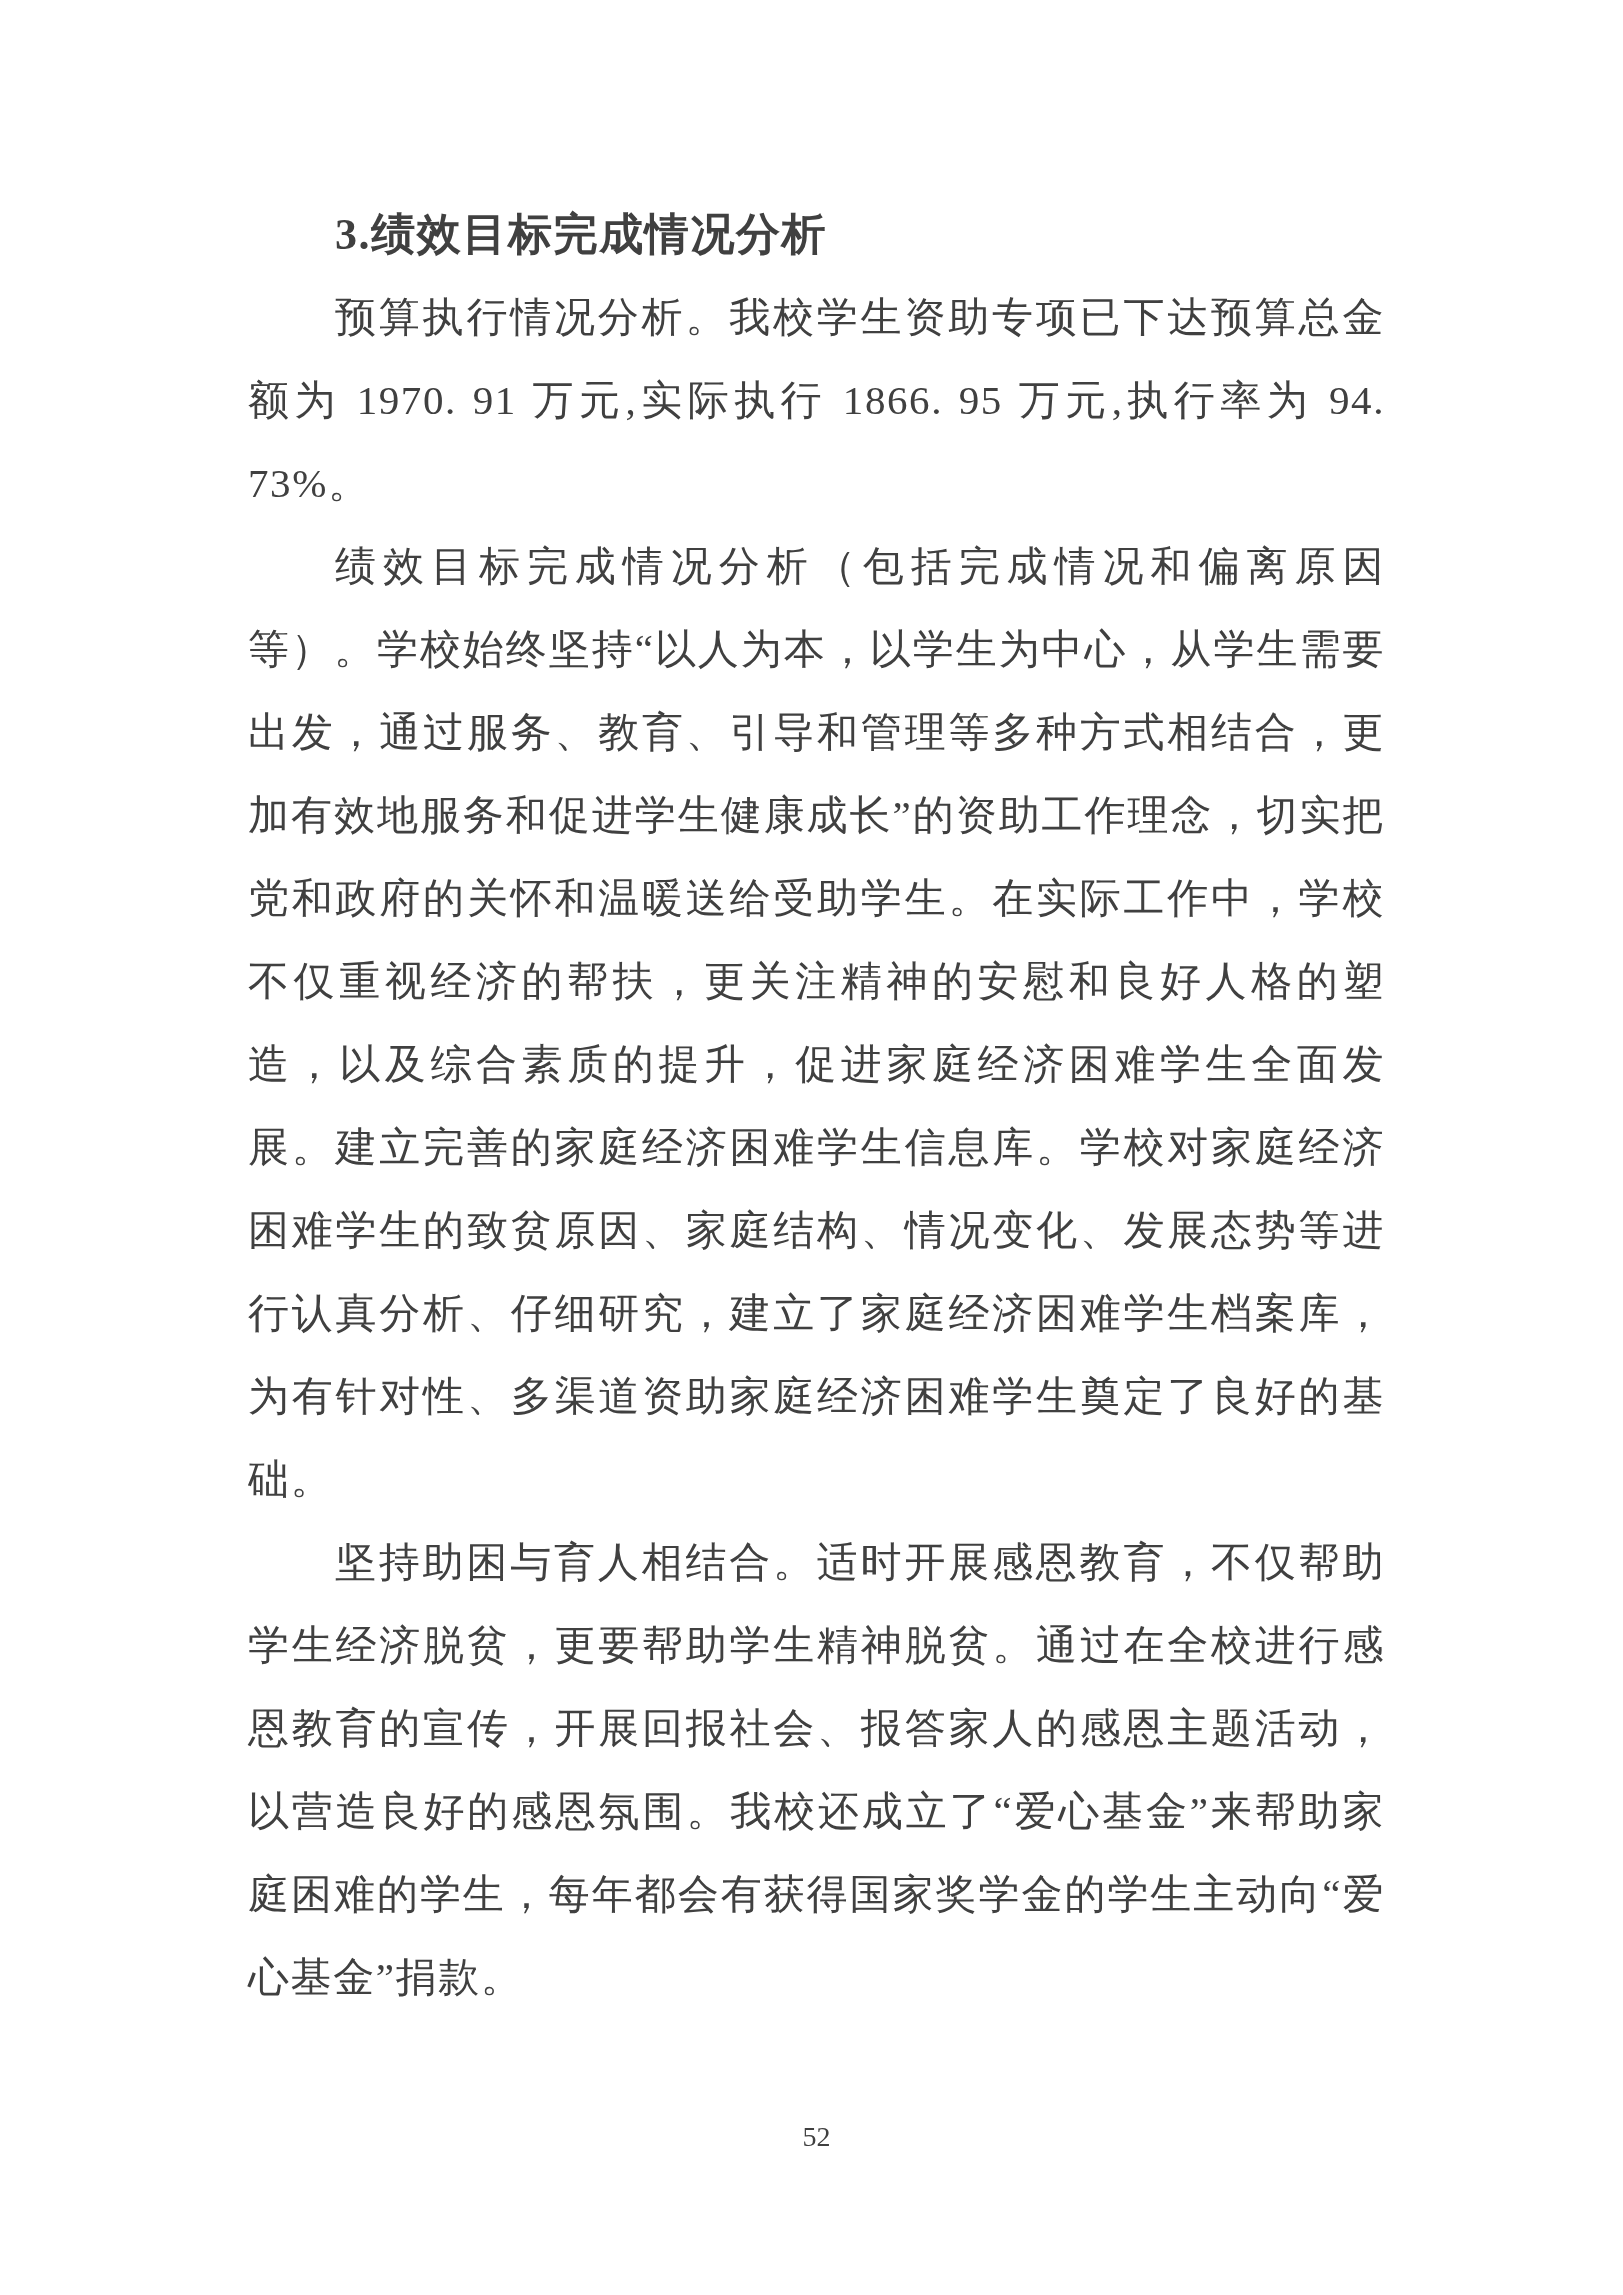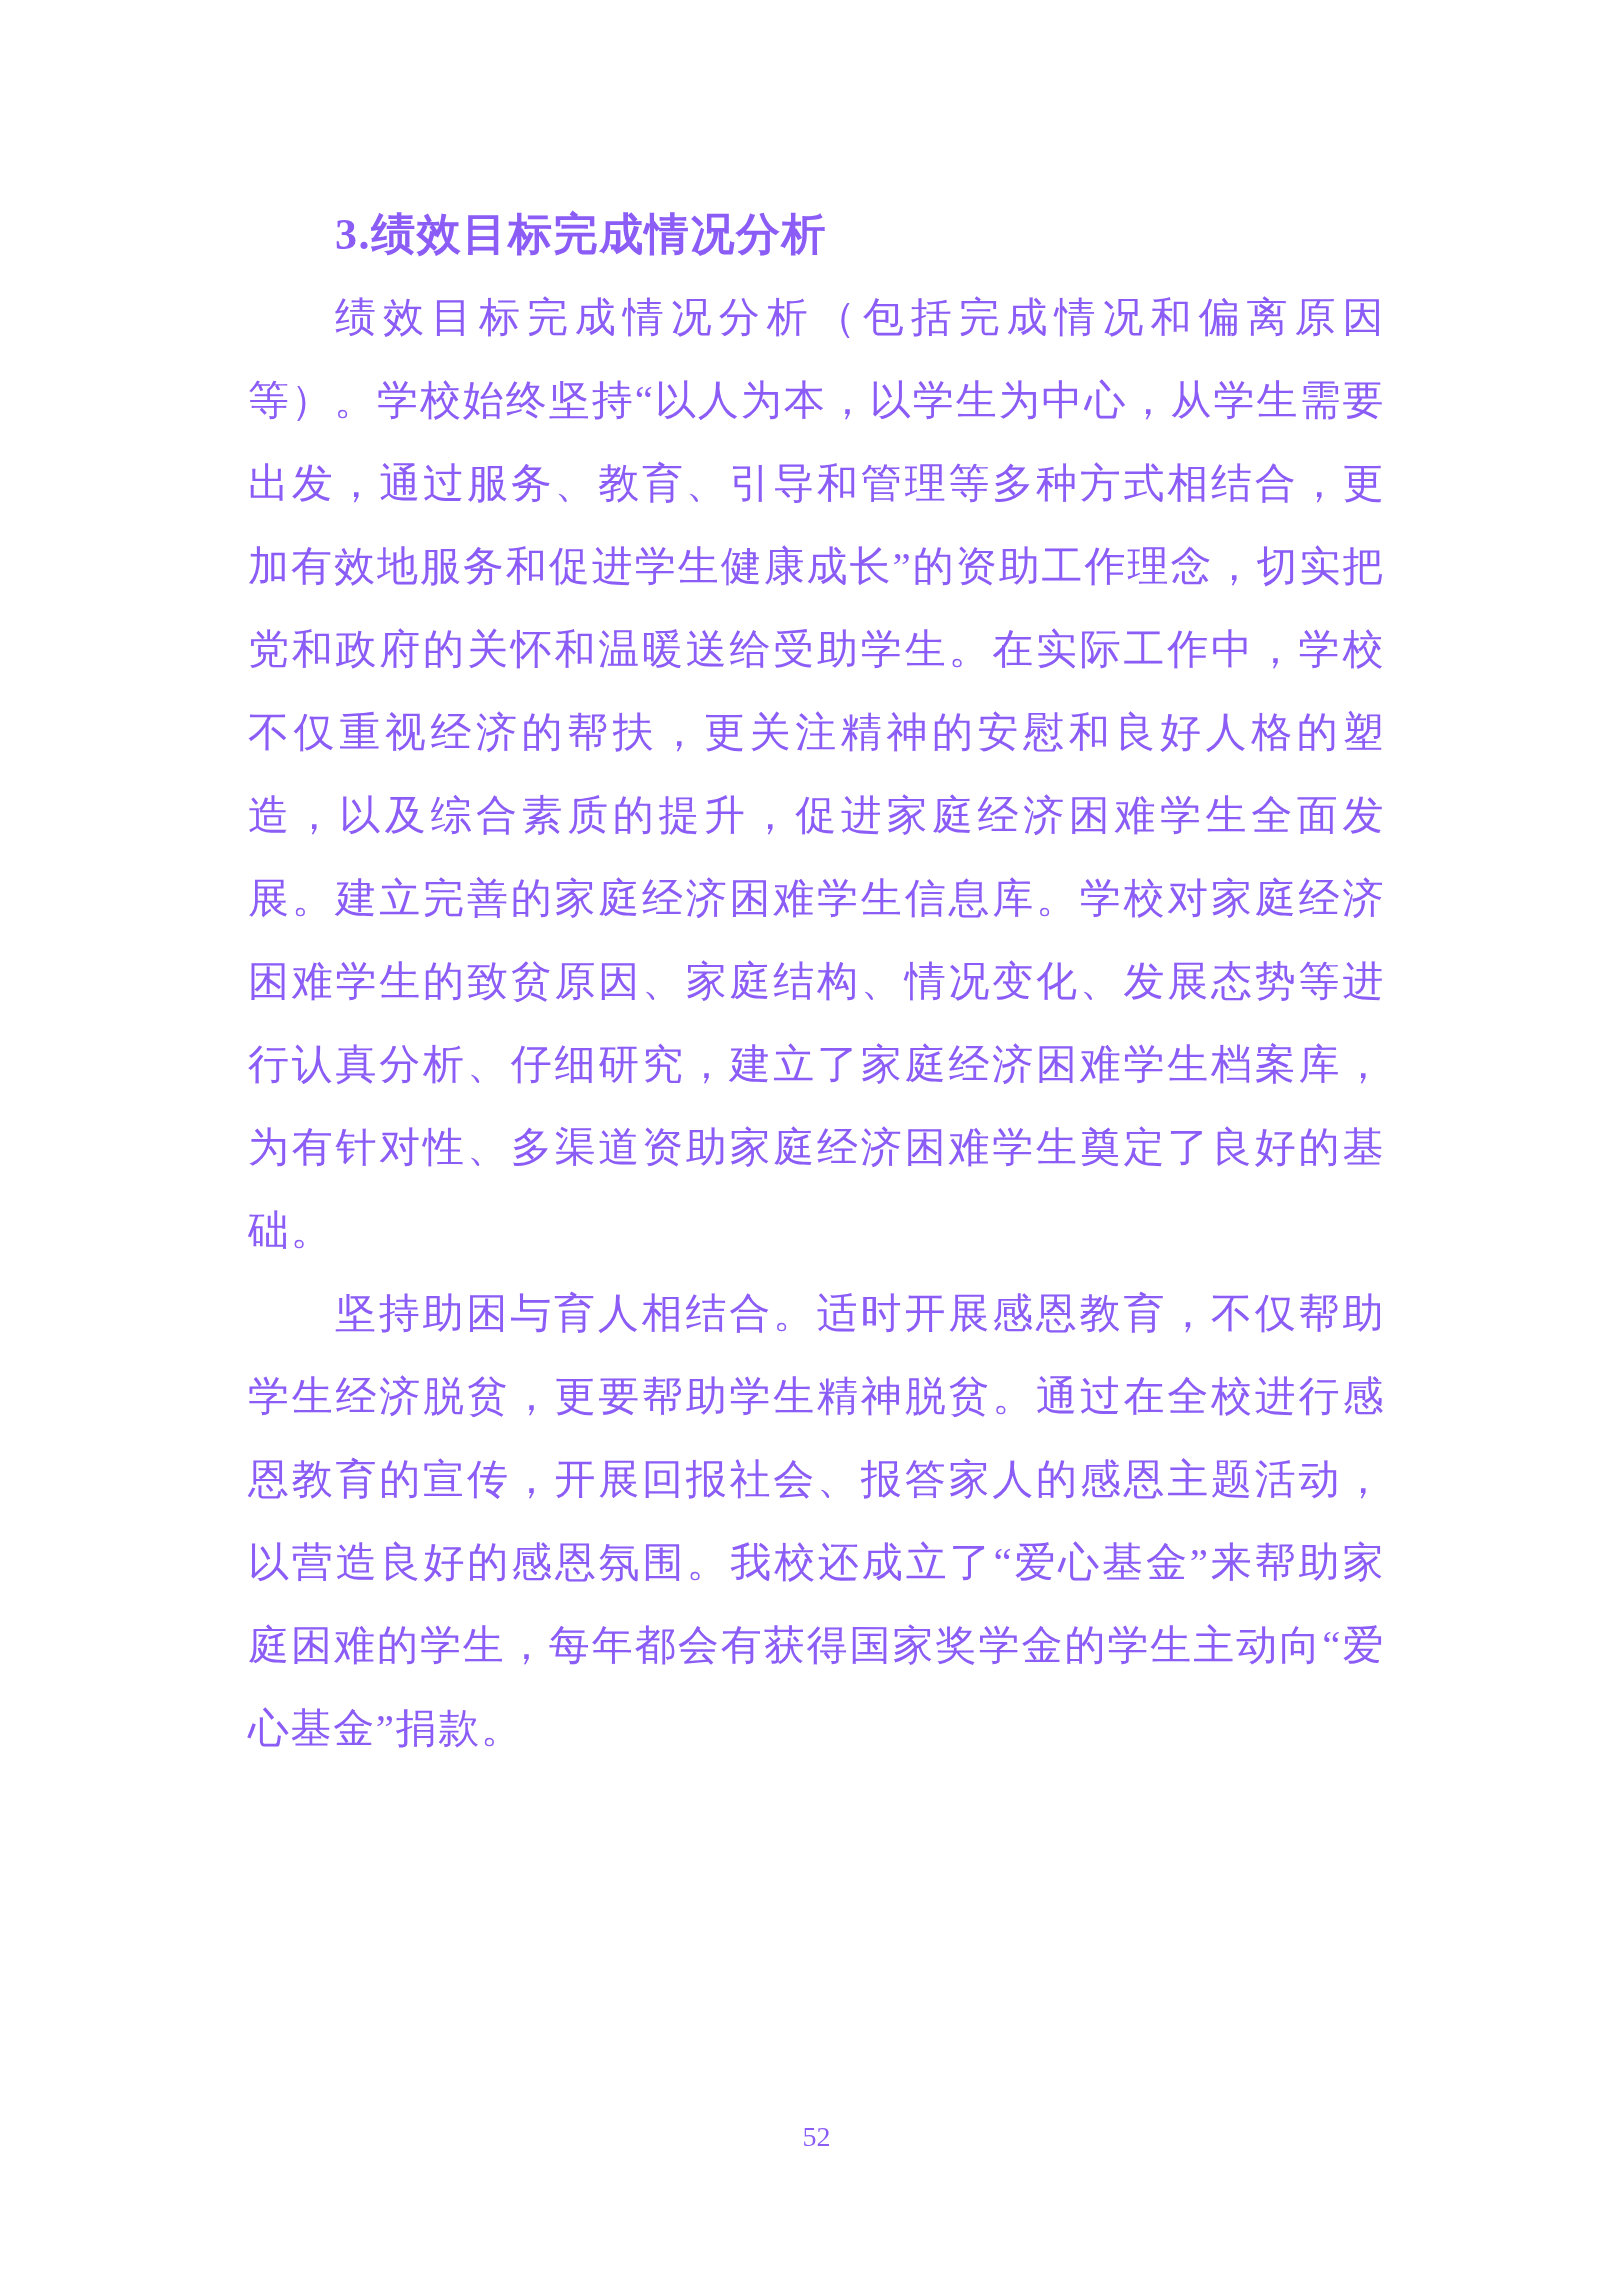--- a/index.html
+++ b/index.html
@@ -5,21 +5,21 @@
   html, body {
     margin: 0;
     padding: 0;
     background: #ffffff;
   }
   .page {
     position: relative;
     width: 1623px;
     height: 2178px;
     background: #ffffff;
-    color: #8b5cf6;
+    color: #404040;
     font-family: "Liberation Serif", "DejaVu Serif", serif;
     overflow: hidden;
   }
   .content {
     position: absolute;
     left: 248px;
     top: 193px;
     width: 1137px;
   }
   .heading {
@@ -51,18 +51,19 @@
     line-height: 38px;
     font-family: "Liberation Serif", "DejaVu Serif", serif;
   }
 </style>
 </head>
 <body>
 
 <div class="page">
   <div class="content">
     <h3 class="heading">3.绩效目标完成情况分析</h3>
+    <p class="para">预算执行情况分析。我校学生资助专项已下达预算总金额为 1970. 91 万元,实际执行 1866. 95 万元,执行率为 94. 73%。</p>
     <p class="para">绩效目标完成情况分析（包括完成情况和偏离原因等）。学校始终坚持“以人为本，以学生为中心，从学生需要出发，通过服务、教育、引导和管理等多种方式相结合，更加有效地服务和促进学生健康成长”的资助工作理念，切实把党和政府的关怀和温暖送给受助学生。在实际工作中，学校不仅重视经济的帮扶，更关注精神的安慰和良好人格的塑造，以及综合素质的提升，促进家庭经济困难学生全面发展。建立完善的家庭经济困难学生信息库。学校对家庭经济困难学生的致贫原因、家庭结构、情况变化、发展态势等进行认真分析、仔细研究，建立了家庭经济困难学生档案库，为有针对性、多渠道资助家庭经济困难学生奠定了良好的基础。</p>
     <p class="para">坚持助困与育人相结合。适时开展感恩教育，不仅帮助学生经济脱贫，更要帮助学生精神脱贫。通过在全校进行感恩教育的宣传，开展回报社会、报答家人的感恩主题活动，以营造良好的感恩氛围。我校还成立了“爱心基金”来帮助家庭困难的学生，每年都会有获得国家奖学金的学生主动向“爱心基金”捐款。</p>
   </div>
   <div class="footer">52</div>
 </div>
 
 
 </body></html>

